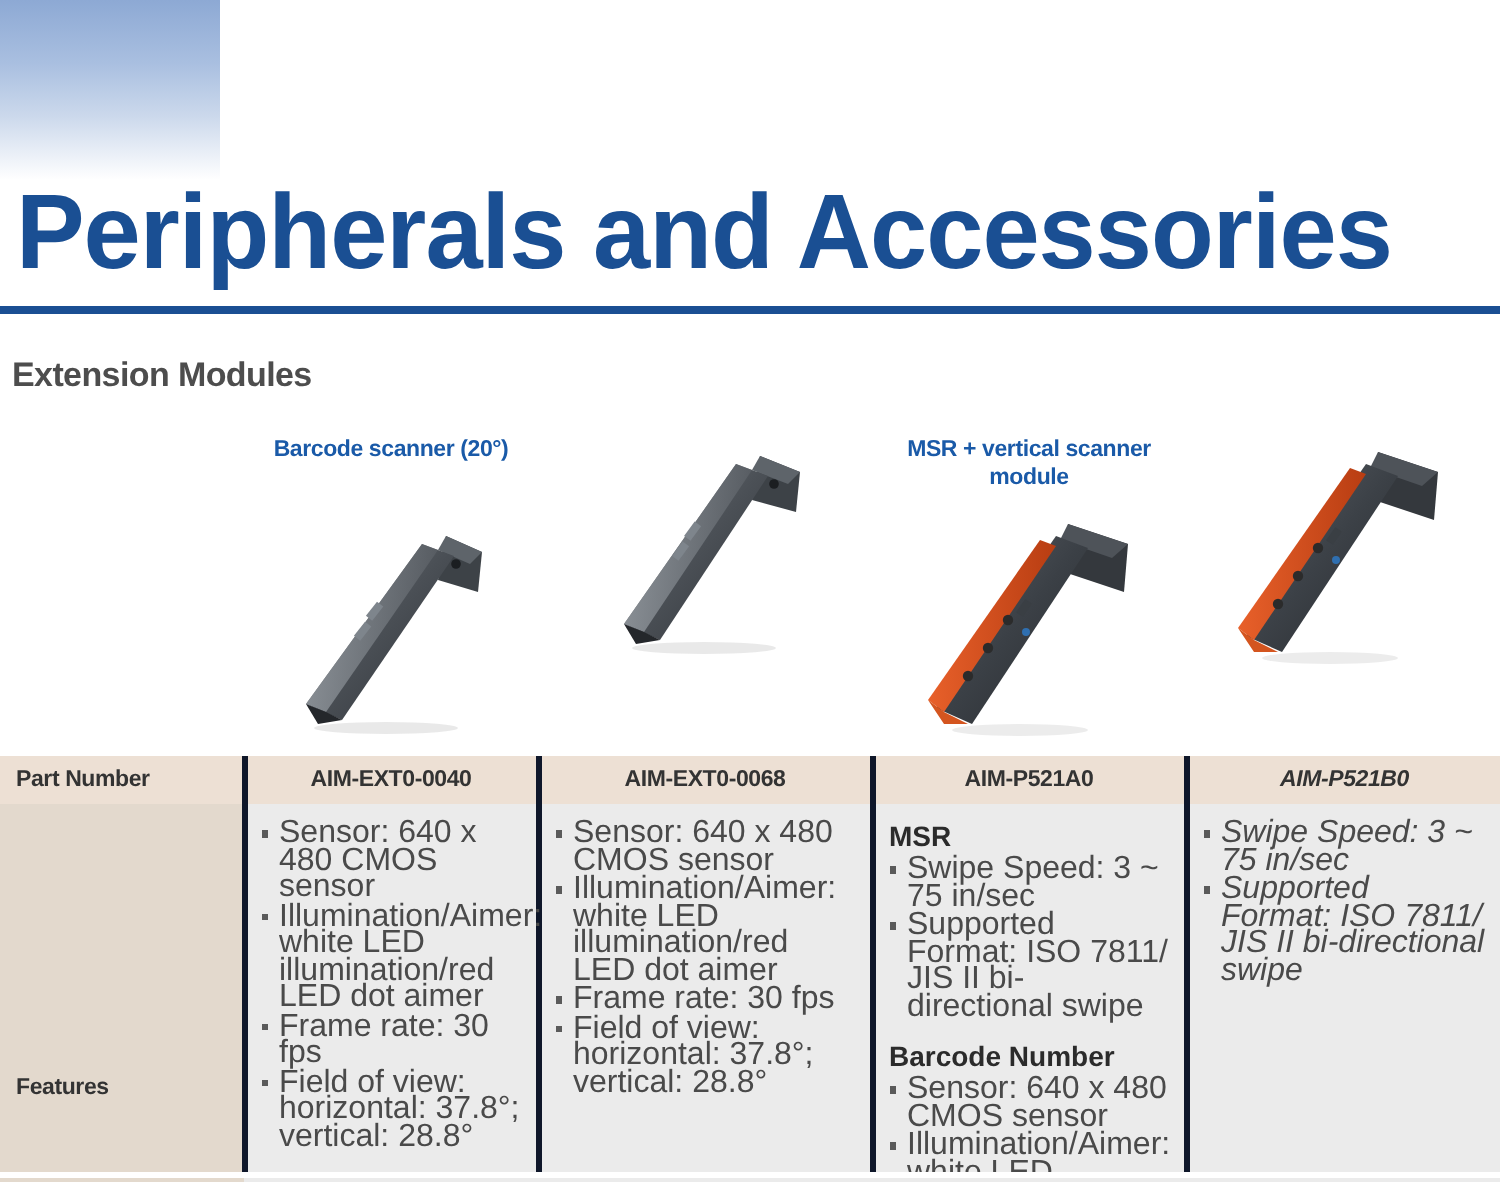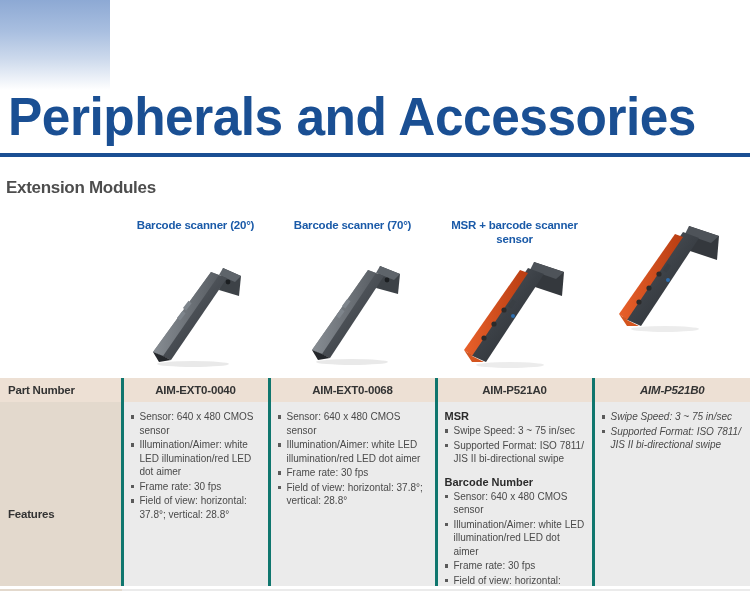--- a/index.html
+++ b/index.html
@@ -113,21 +113,21 @@
   }
   .spec-table col.c-label { width: 122px; }
   .spec-table col.c-a     { width: 147px; }
   .spec-table col.c-b     { width: 167px; }
   .spec-table col.c-c     { width: 157px; }
   .spec-table col.c-d     { width: 157px; }
 
   .spec-table td {
     vertical-align: top;
     padding: 0;
-    border-right: 3px solid #0f766e;
+    border-right: 3px solid #0f172a;
   }
   .spec-table td:last-child { border-right: none; font-style: italic; }
 
   tr.header-row td {
     background: #ede0d4;
     height: 24px;
     vertical-align: middle;
   }
   tr.header-row td.label-cell {
     font-weight: bold;
@@ -157,34 +157,34 @@
     padding-left: 8px;
     vertical-align: middle;
     letter-spacing: -0.2px;
   }
   tr.body-row td.feature-cell {
     padding: 8px 7px 8px 5px;
   }
 
   .subhead {
     font-weight: bold;
-    font-size: 11px;
+    font-size: 14px;
     color: #2b2b2b;
     margin: 0 0 2px 2px;
   }
   .subhead.spaced { margin-top: 10px; }
 
   ul.feat {
     list-style: none;
     margin: 0;
     padding: 0;
   }
   ul.feat li {
     position: relative;
-    font-size: 10px;
+    font-size: 16px;
     line-height: 13.5px;
     color: #4a4a4a;
     padding-left: 11px;
     margin-bottom: 1px;
   }
   ul.feat li::before {
     content: "";
     position: absolute;
     left: 2px;
     top: 5px;
@@ -253,21 +253,20 @@
         <polygon points="22,100 32,104 40,108 28,110" fill="#24272b"></polygon>
         <rect x="46" y="62" width="9" height="4" transform="rotate(-52 50 64)" fill="#7e858c"></rect>
         <rect x="52" y="52" width="9" height="4" transform="rotate(-52 56 54)" fill="#7e858c"></rect>
         <circle cx="97" cy="30" r="2.4" fill="#1b1e21"></circle>
         <ellipse cx="62" cy="112" rx="36" ry="3" fill="#cfcfcf" opacity="0.45"></ellipse>
       </svg>
     </div>
   </div>
 
   <div class="gallery-cell c2">
-    <div class="product-label">Barcode scanner (70°)</div>
     <div class="product-art">
       <svg width="130" height="118" viewBox="0 0 130 118">
         <defs>
           <linearGradient id="g2a" x1="0" y1="0" x2="1" y2="1">
             <stop offset="0" stop-color="#70757a"></stop>
               <stop offset="0.5" stop-color="#4b5056"></stop>
               <stop offset="1" stop-color="#2f3338"></stop>
           </linearGradient>
           <linearGradient id="g2b" x1="0" y1="0" x2="1" y2="0">
             <stop offset="0" stop-color="#9ba1a7"></stop>
@@ -281,21 +280,21 @@
         <polygon points="24,98 34,102 42,106 30,108" fill="#24272b"></polygon>
         <rect x="48" y="60" width="9" height="4" transform="rotate(-54 52 62)" fill="#7e858c"></rect>
         <rect x="54" y="50" width="9" height="4" transform="rotate(-54 58 52)" fill="#7e858c"></rect>
         <circle cx="99" cy="28" r="2.4" fill="#1b1e21"></circle>
         <ellipse cx="64" cy="110" rx="36" ry="3" fill="#cfcfcf" opacity="0.45"></ellipse>
       </svg>
     </div>
   </div>
 
   <div class="gallery-cell c3">
-    <div class="product-label">MSR + barcode scanner sensor</div>
+    <div class="product-label">MSR + vertical scanner module</div>
     <div class="product-art">
       <svg width="130" height="118" viewBox="0 0 130 118">
         <defs>
           <linearGradient id="g3a" x1="0" y1="0" x2="1" y2="1">
             <stop offset="0" stop-color="#5a5f65"></stop>
               <stop offset="0.5" stop-color="#3b4046"></stop>
               <stop offset="1" stop-color="#26292d"></stop>
           </linearGradient>
           <linearGradient id="g3o" x1="0" y1="0" x2="1" y2="0">
             <stop offset="0" stop-color="#e8602a"></stop>

